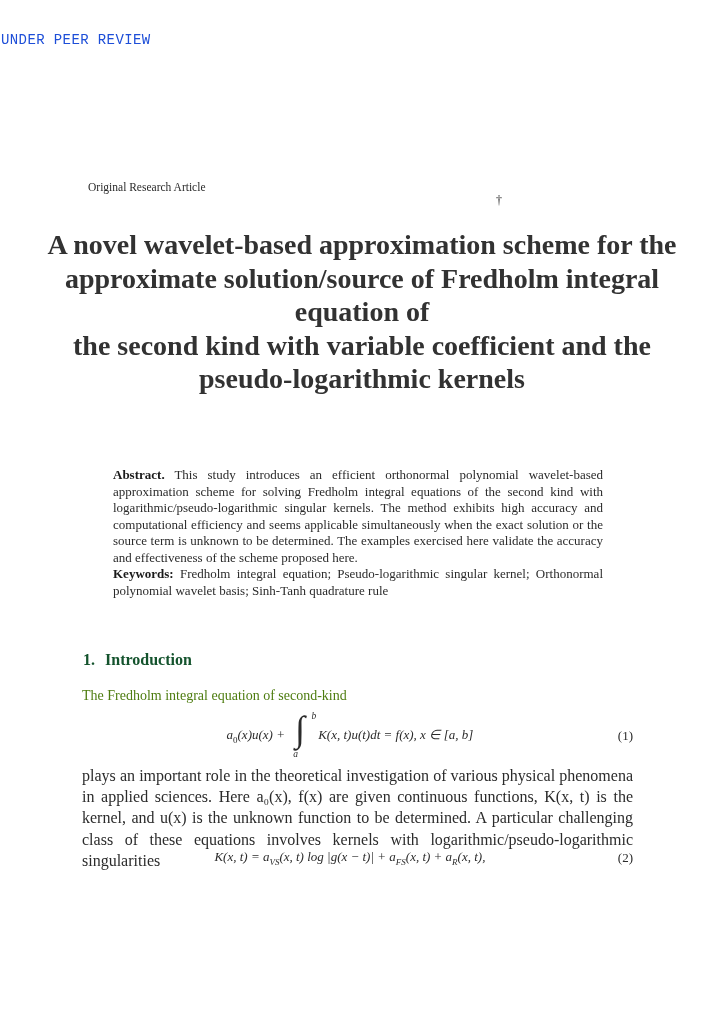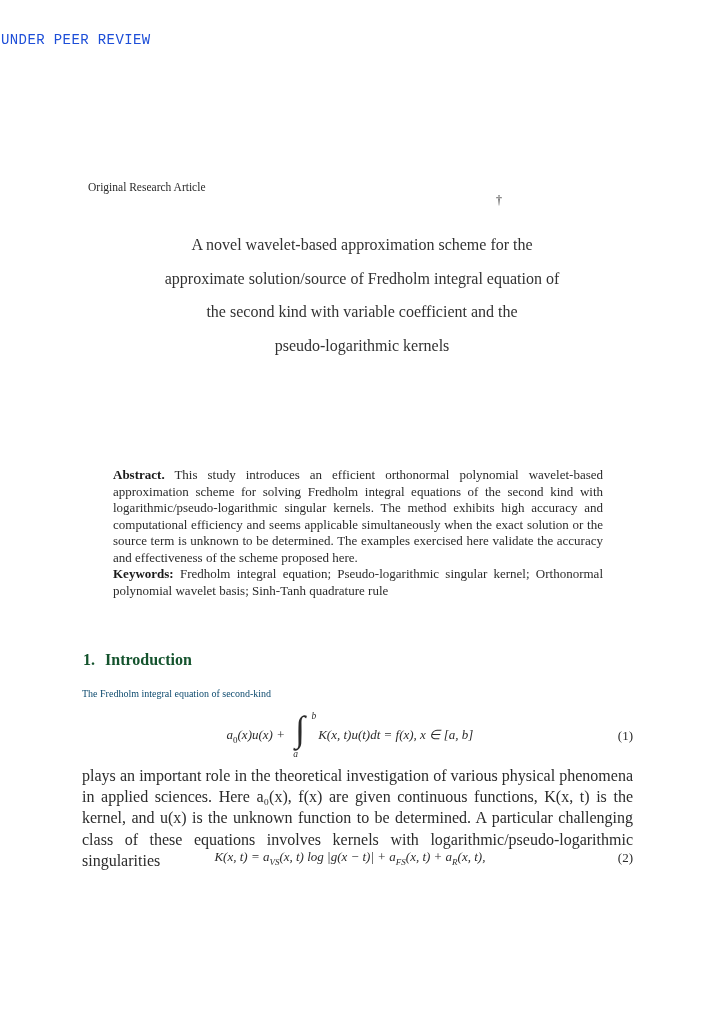--- a/index.html
+++ b/index.html
@@ -23,40 +23,40 @@
     font-family:Liberation Serif, serif;
     font-size:11.5px;color:#2a2a2a;
   }
   .dagger{
     position:absolute;left:496px;top:193px;
     font-size:12px;color:#222;
   }
   .title{
     position:absolute;left:42px;top:228px;width:640px;
     text-align:center;
-    font-size:16px;line-height:33.6px;
-    color:#323232;font-weight:400;
+    font-size:28px;line-height:33.6px;
+    color:#323232;font-weight:700;
   }
   .abstract-block,.keywords-block,.msc-block{
     position:absolute;left:113px;width:490px;
     font-size:13px;line-height:16.6px;
     text-align:justify;color:#2b2b2b;
   }
   .abstract-block{top:467px;}
   .keywords-block{top:566px;}
   .msc-block{top:601px;}
   .lbl{font-weight:bold;color:#1a1a1a;}
   .section-heading{
     position:absolute;left:83px;top:651px;
     font-size:16px;font-weight:bold;color:#14532d;
   }
   .section-heading .num{margin-right:10px;}
   .lead-line{
     position:absolute;left:82px;top:688px;width:551px;
-    font-size:10px;color:#0c4a6e;
+    font-size:14px;color:#4d7c0f;
   }
   .body-para{
     position:absolute;left:82px;top:765px;width:551px;
     font-size:16px;line-height:21.2px;
     text-align:justify;color:#2b2b2b;
   }
   .eq-row{
     position:absolute;left:82px;width:551px;
     display:flex;align-items:center;
   }

